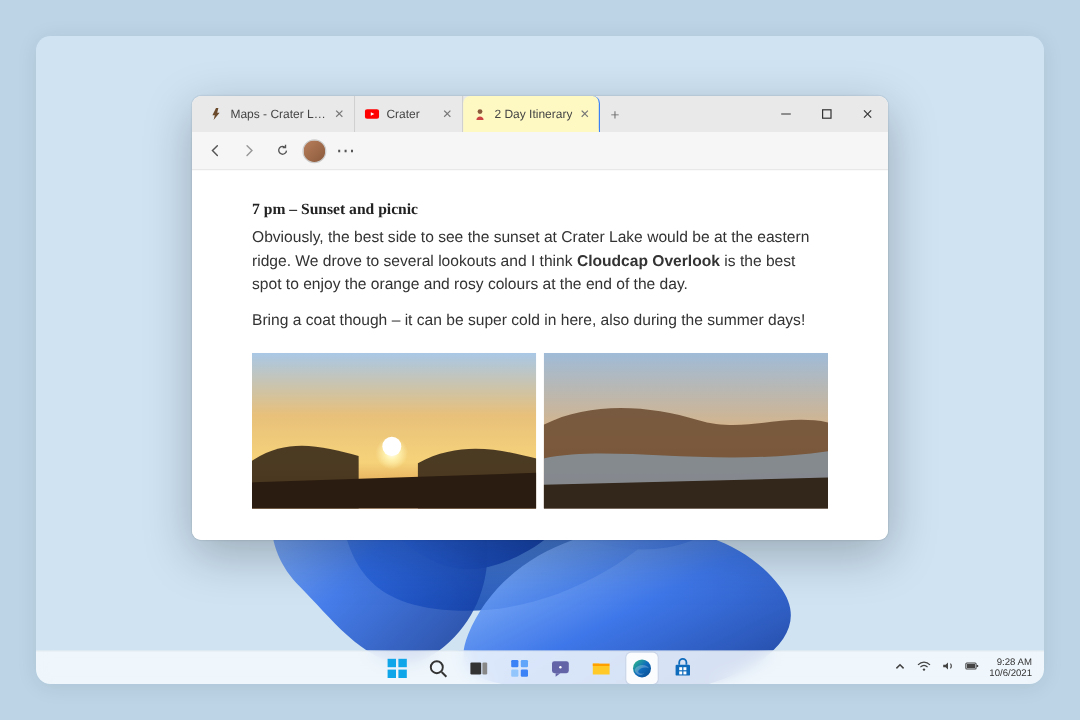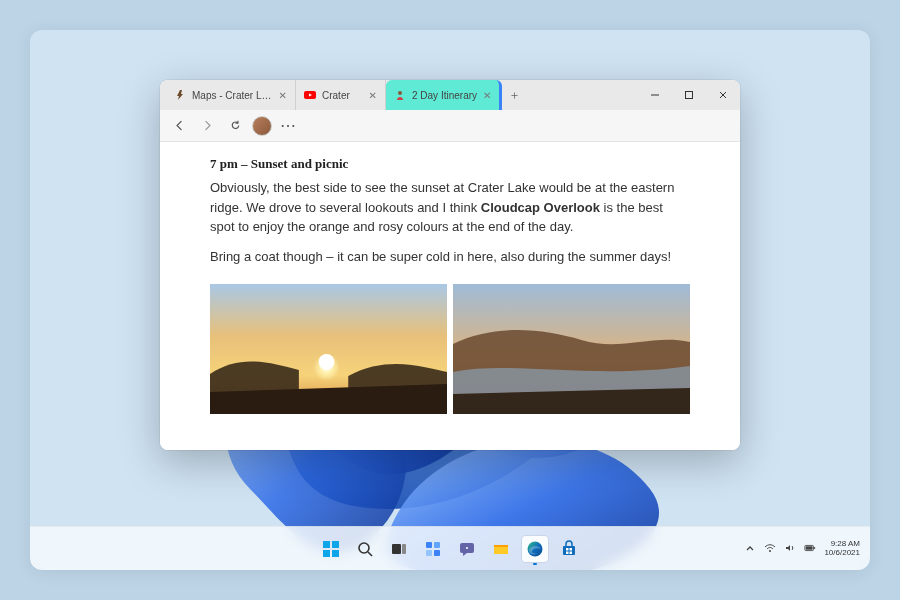--- a/index.html
+++ b/index.html
@@ -38,23 +38,23 @@
   }
   .tabs { display: flex; align-items: stretch; flex: 1; padding-left: 6px; }
   .tab {
     display: flex; align-items: center; gap: 6px;
     padding: 0 8px; font-size: 10px; color: #444;
     border-right: 1px solid #d0d0d0;
     max-width: 130px; min-width: 90px;
     background: #e9e9e9; position: relative;
   }
   .tab.active {
-    background: #5eead4;
+    background: #fef9c3;
     border-top-left-radius: 6px; border-top-right-radius: 6px;
-    border-right: 3px solid #3b82f6;
+    border-right: 1px solid #3b82f6;
   }
   .tab .favicon { width: 12px; height: 12px; flex: none; display:flex;align-items:center;justify-content:center;}
   .tab .title { flex: 1; white-space: nowrap; overflow: hidden; text-overflow: ellipsis; }
   .tab .close { font-size: 10px; color: #777; cursor: pointer; }
   .newtab { width: 24px; display:flex;align-items:center;justify-content:center;color:#666;font-size:12px;}
   .winbtns { display: flex; }
   .winbtn { width: 34px; display:flex;align-items:center;justify-content:center;color:#444;font-size:10px;}
   .winbtn svg{width:10px;height:10px;}
 
   .toolbar {
@@ -73,31 +73,31 @@
   .star { color:#777;}
   .avatar { width:20px;height:20px;border-radius:50%;background:linear-gradient(135deg,#b87e5a,#8a5a3d);border:1px solid #ccc;}
   .more { width:20px;display:flex;align-items:center;justify-content:center;color:#555;}
 
   .content {
     flex: 1; overflow: hidden; background:#fff;
     padding: 14px 50px 0 50px; color:#222;
   }
   .content h3 {
     font-family: Georgia, "Times New Roman", serif;
-    font-size: 13px; font-weight: 700; margin-bottom: 6px;
+    font-size: 13px; font-weight: 700; margin-bottom: 6px; margin-top: 10px;
   }
   .content p { font-size: 13px; line-height: 1.5; color:#333; margin-bottom: 10px; }
   .content p b { font-weight:700; }
   .imgrow { display:flex; gap:6px; margin-top:18px;}
   .photo { flex:1; height:130px; position:relative; overflow:hidden;}
   .photo svg{width:100%;height:100%;display:block;}
 
   
   .taskbar {
-    position: absolute; left: 0; right: 0; bottom: 0; height: 44px;
+    position: absolute; left: 0; right: 0; bottom: 0; height: 28px;
     background: rgba(245,249,253,0.85);
     backdrop-filter: blur(6px);
     border-top: 1px solid rgba(0,0,0,0.05);
     display: flex; align-items: center; padding-left: 40px;
   }
   .tb-center {
     position:absolute; left:50%; transform:translateX(-50%);
     display:flex; gap:8px; align-items:center;
   }
   .tbicon { width:26px;height:26px;border-radius:4px;display:flex;align-items:center;justify-content:center;}

